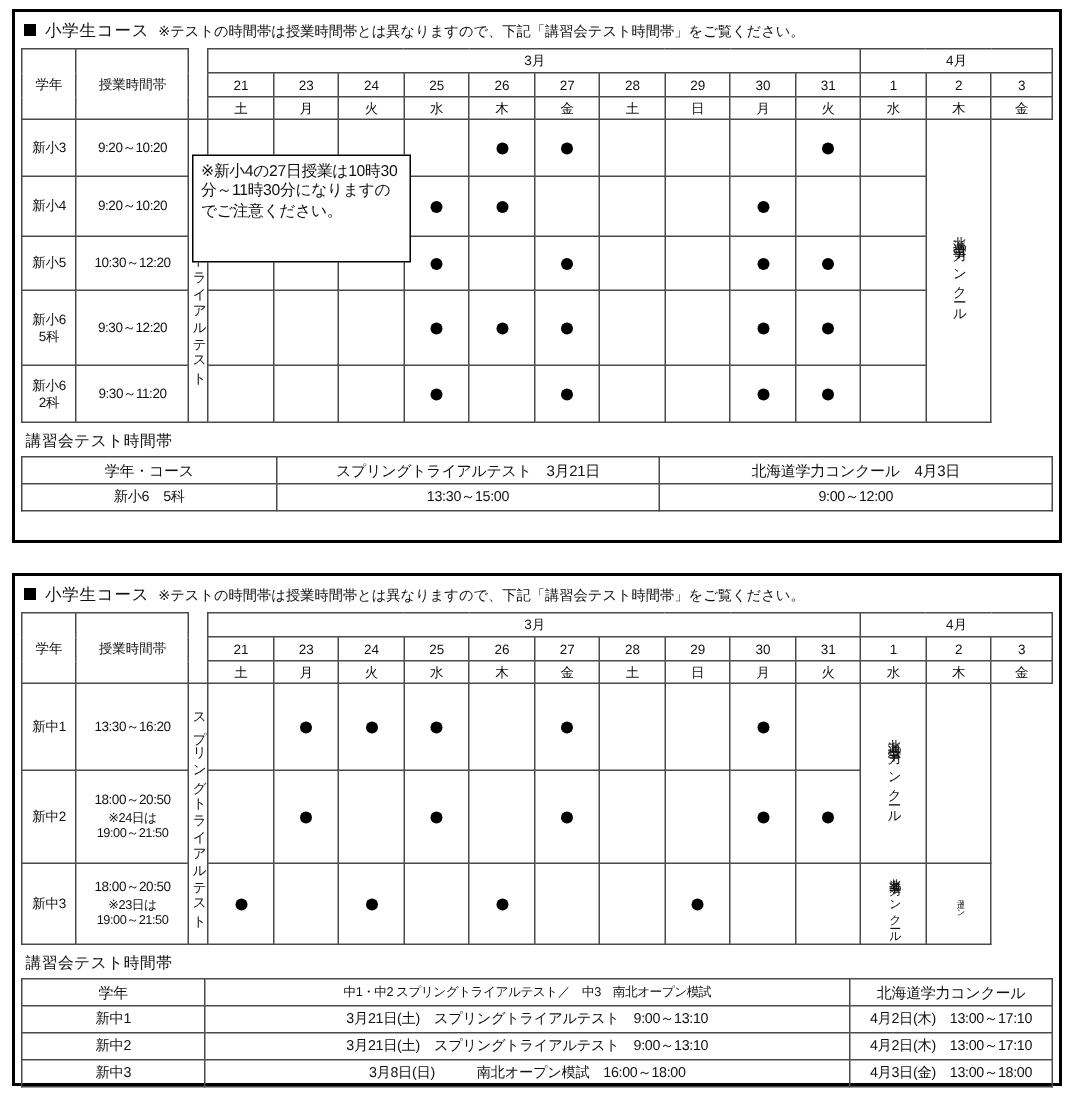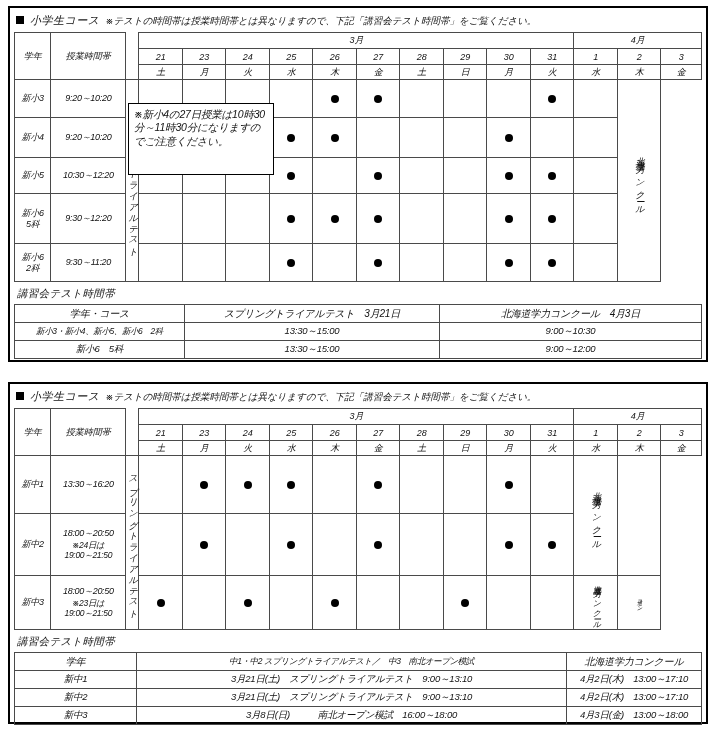--- a/index.html
+++ b/index.html
@@ -13,21 +13,20 @@
     font-family: "Liberation Sans", "DejaVu Sans", sans-serif;
     color: #111111;
     font-size: 10px;
     overflow: hidden;
   }
 
   .page {
     position: relative;
     width: 580px;
     height: 730px;
-    font-style: italic;
   }
 
   
   .panel {
     position: absolute;
     left: 8px;
     width: 700px;
     border: 2px solid #000000;
     background: #ffffff;
     box-sizing: border-box;
@@ -351,25 +350,20 @@
           </colgroup>
         <thead>
           <tr>
             <th>学年・コース</th>
             <th>スプリングトライアルテスト　3月21日</th>
             <th>北海道学力コンクール　4月3日</th>
           </tr>
         </thead>
         <tbody id="es-times">
             <tr>
-              <td class="small">新小3・新小4、新小5、新小6　2科</td>
-              <td>13:30～15:00</td>
-              <td>9:00～10:30</td>
-            </tr>
-            <tr>
               <td>新小6　5科</td>
               <td>13:30～15:00</td>
               <td>9:00～12:00</td>
             </tr>
           </tbody>
       </table>
 
     </div>
 
     <div class="callout" id="callout-elementary">※新小4の27日授業は10時30分～11時30分になりますのでご注意ください。</div>

